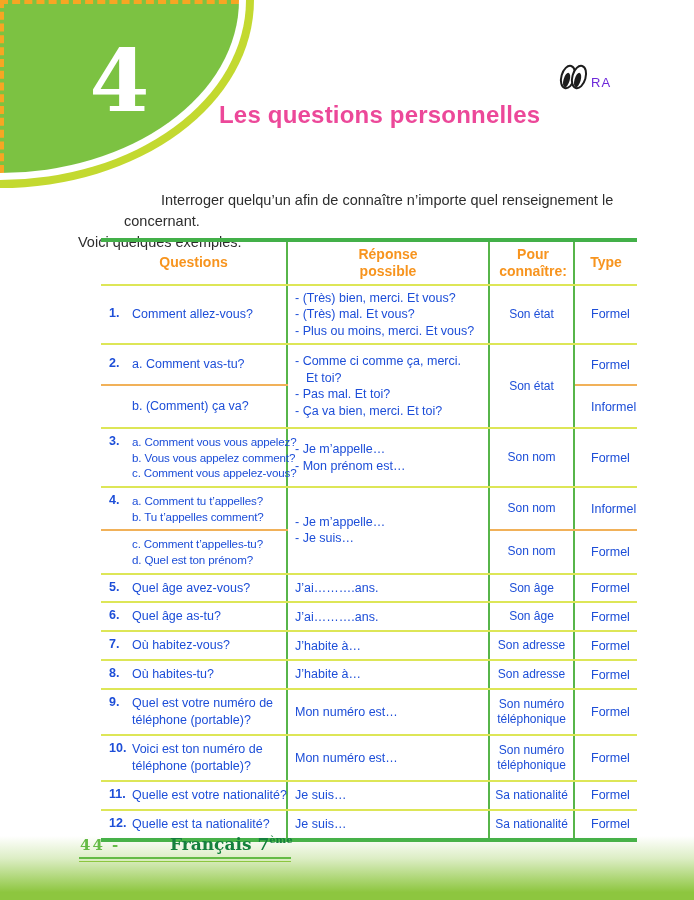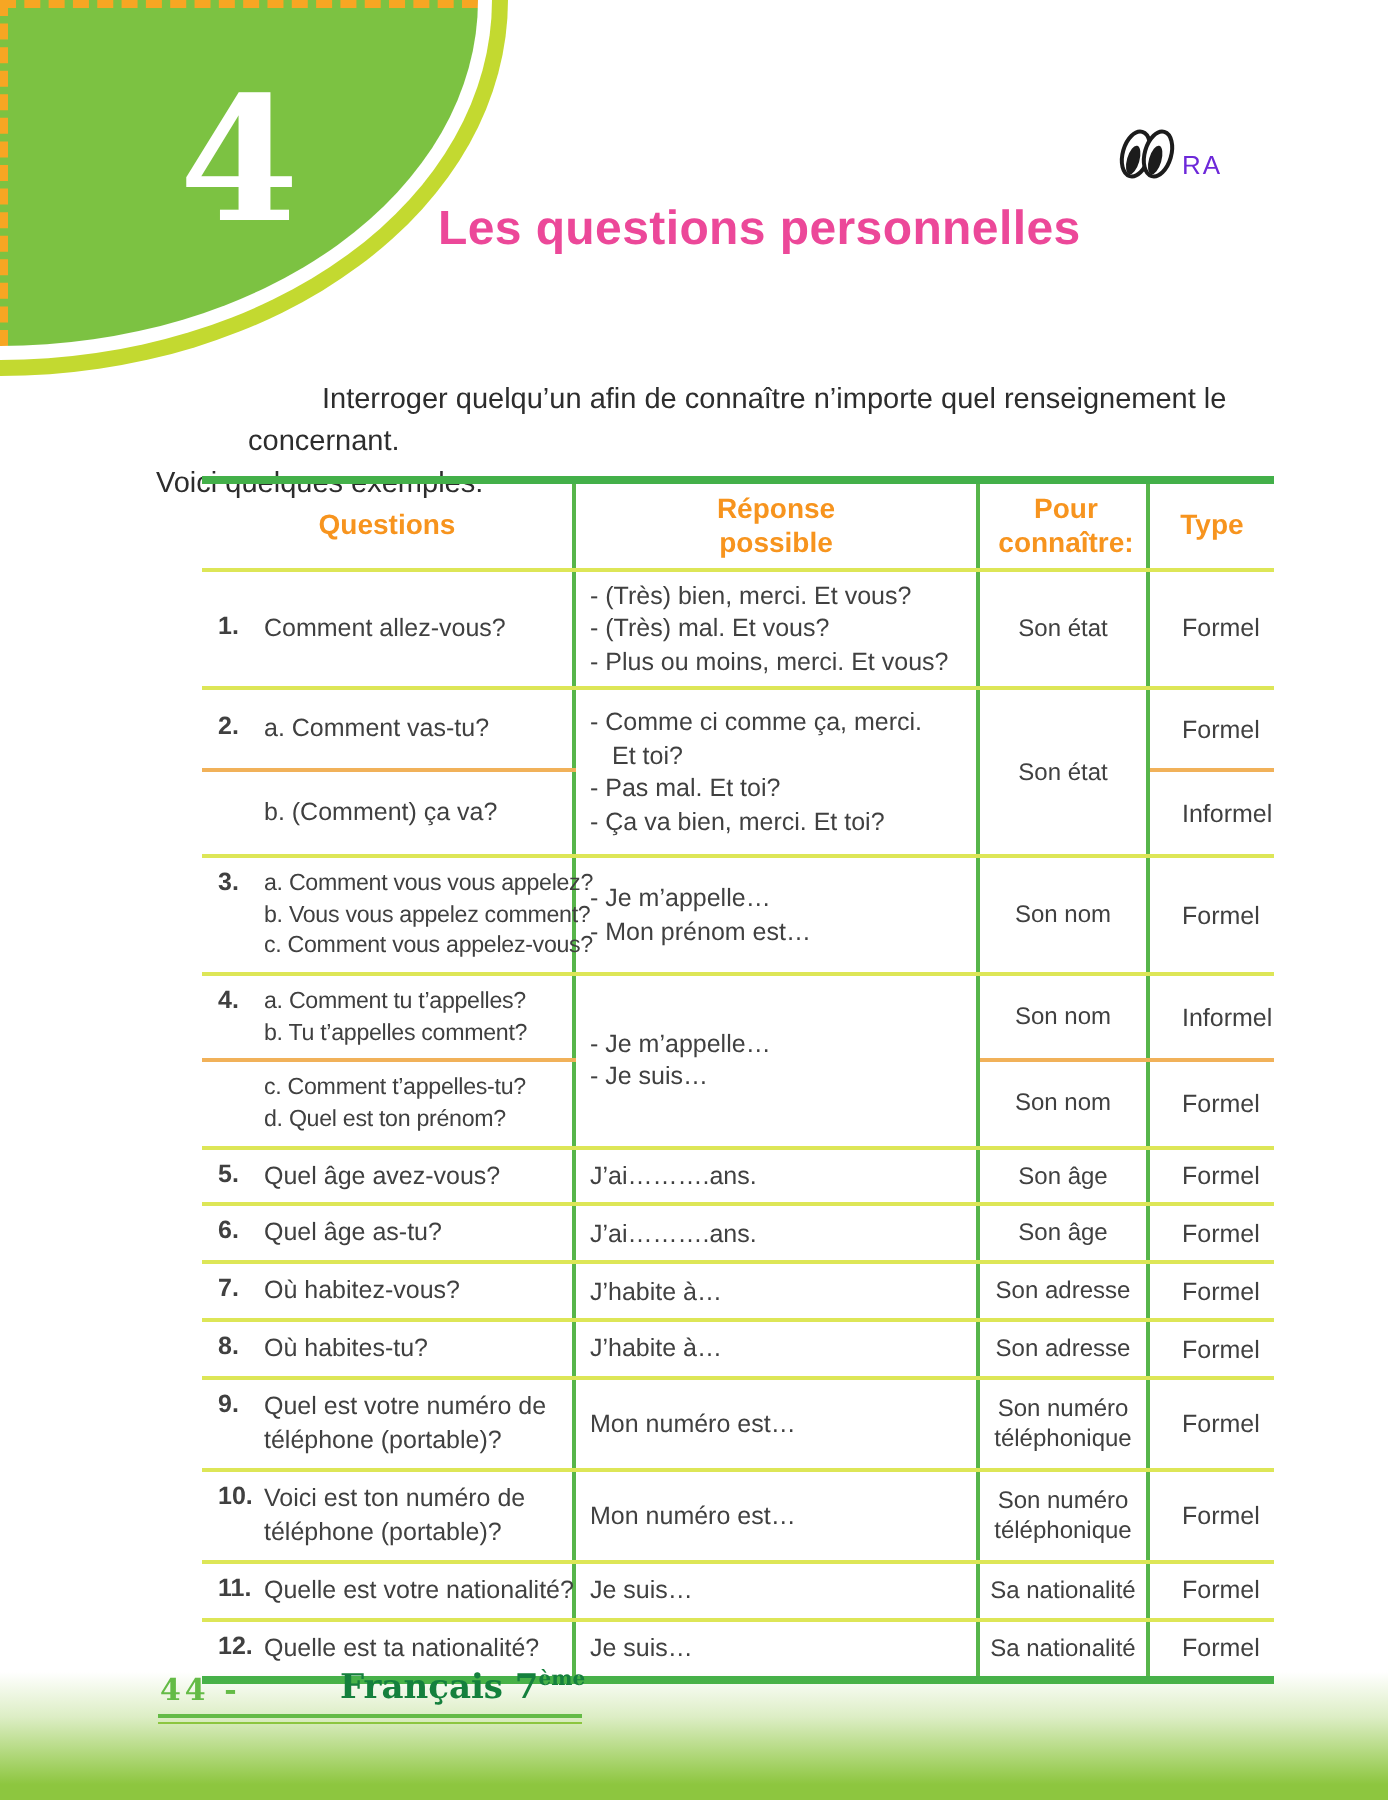--- a/index.html
+++ b/index.html
@@ -31,21 +31,21 @@
 
   
   .qtable { position:absolute; left:70px; top:238px; width:536px; border-collapse:collapse; table-layout:fixed;
             border-top:4px solid #43b049; border-bottom:4px solid #43b049;margin-left:31px; }
   .qtable th, .qtable td { border-bottom:2px solid #dde657; vertical-align:middle; }
   .qtable tbody tr:last-child td { border-bottom:none; }
   .cell-q, .cell-r, .cell-p { border-right:2px solid #57b54a; }
   th { color:#f7941e; font-weight:bold; font-size:14px; text-align:center; line-height:1.2; padding:4px 2px; }
   th .wrapspan { display:inline-block; }
   th .w70 { width:72px; } th .w80 { width:82px; }
-  td { font-size:12.5px; color:#404040;border-radius:21px; }
+  td { font-size:12.5px; color:#1d4ed8;border-radius:21px; }
   td.cell-q { padding:5px 4px 5px 8px; }
   .qwrap { display:flex; align-items:flex-start; }
   .qnum { font-weight:bold; flex:0 0 23px; white-space:nowrap; }
   .qlines { flex:1 1 auto; }
   .qline { white-space:nowrap; line-height:1.35; }
   .tight .qline { font-size:11.6px; letter-spacing:-0.15px; }
   td.cell-r { padding:4px 4px 4px 7px; }
   .rline { white-space:nowrap; line-height:1.32; }
   .rline.cont { padding-left:11px; }
   td.cell-p { text-align:center; padding:3px 2px; font-size:12px; }

